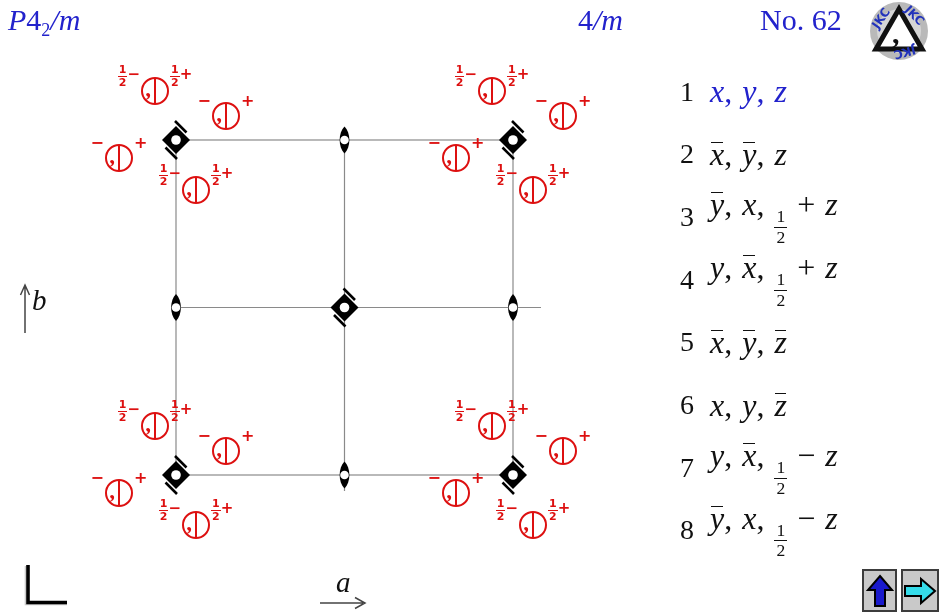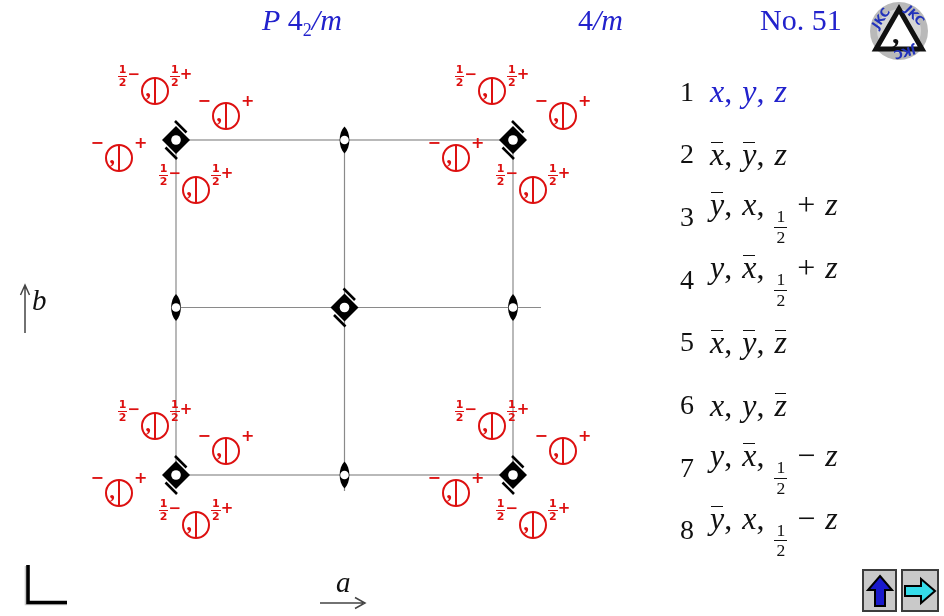--- a/index.html
+++ b/index.html
@@ -60,23 +60,23 @@
   #nav-next{left:901px;width:38px}
 
   
   #logo{position:absolute;left:866px;top:1px}
 </style>
 </head>
 <body>
 
 <div id="page" style="--blue: #2222cc; --red: #dd1010; --btnbg: #c9c9c9;">
 
-  <div class="header-item" style="left:262px"><span class="s-i">P</span><span class="s-n"> 4</span><span class="s-sub">2</span><span class="s-i">/m</span></div>
+  <div class="header-item" style="left:8px"><span class="s-i">P</span><span class="s-n">4</span><span class="s-sub">2</span><span class="s-i">/m</span></div>
   <div class="header-item" style="left:578px"><span class="s-n">4</span><span class="s-i">/m</span></div>
-  <div class="header-item" style="left:760px"><span class="s-n">No. 51</span></div>
+  <div class="header-item" style="left:760px"><span class="s-n">No. 62</span></div>
 
   <svg id="logo" width="66" height="62" viewBox="0 0 66 62">
     <circle cx="33" cy="30" r="29" fill="#b9b9b9"></circle>
     <circle cx="33" cy="30" r="22" fill="#d6d6d6"></circle>
     <path d="M33 8 L56 48 L10 48 Z" fill="#ffffff" stroke="#111111" stroke-width="5"></path>
     <text x="26" y="42" font-size="30" font-weight="bold" fill="#111" font-family="Liberation Serif,serif">,</text>
     <text x="33" y="12" text-anchor="middle" transform="rotate(-55 33 30)" font-size="12" font-weight="bold" font-family="DejaVu Sans,sans-serif" fill="#2233bb">JKC</text>
     <text x="33" y="12" text-anchor="middle" transform="rotate(45 33 30)" font-size="12" font-weight="bold" font-family="DejaVu Sans,sans-serif" fill="#2233bb">JKC</text>
     <text x="33" y="12" text-anchor="middle" transform="rotate(165 33 30)" font-size="12" font-weight="bold" font-family="DejaVu Sans,sans-serif" fill="#2233bb">JKC</text>
   </svg>

